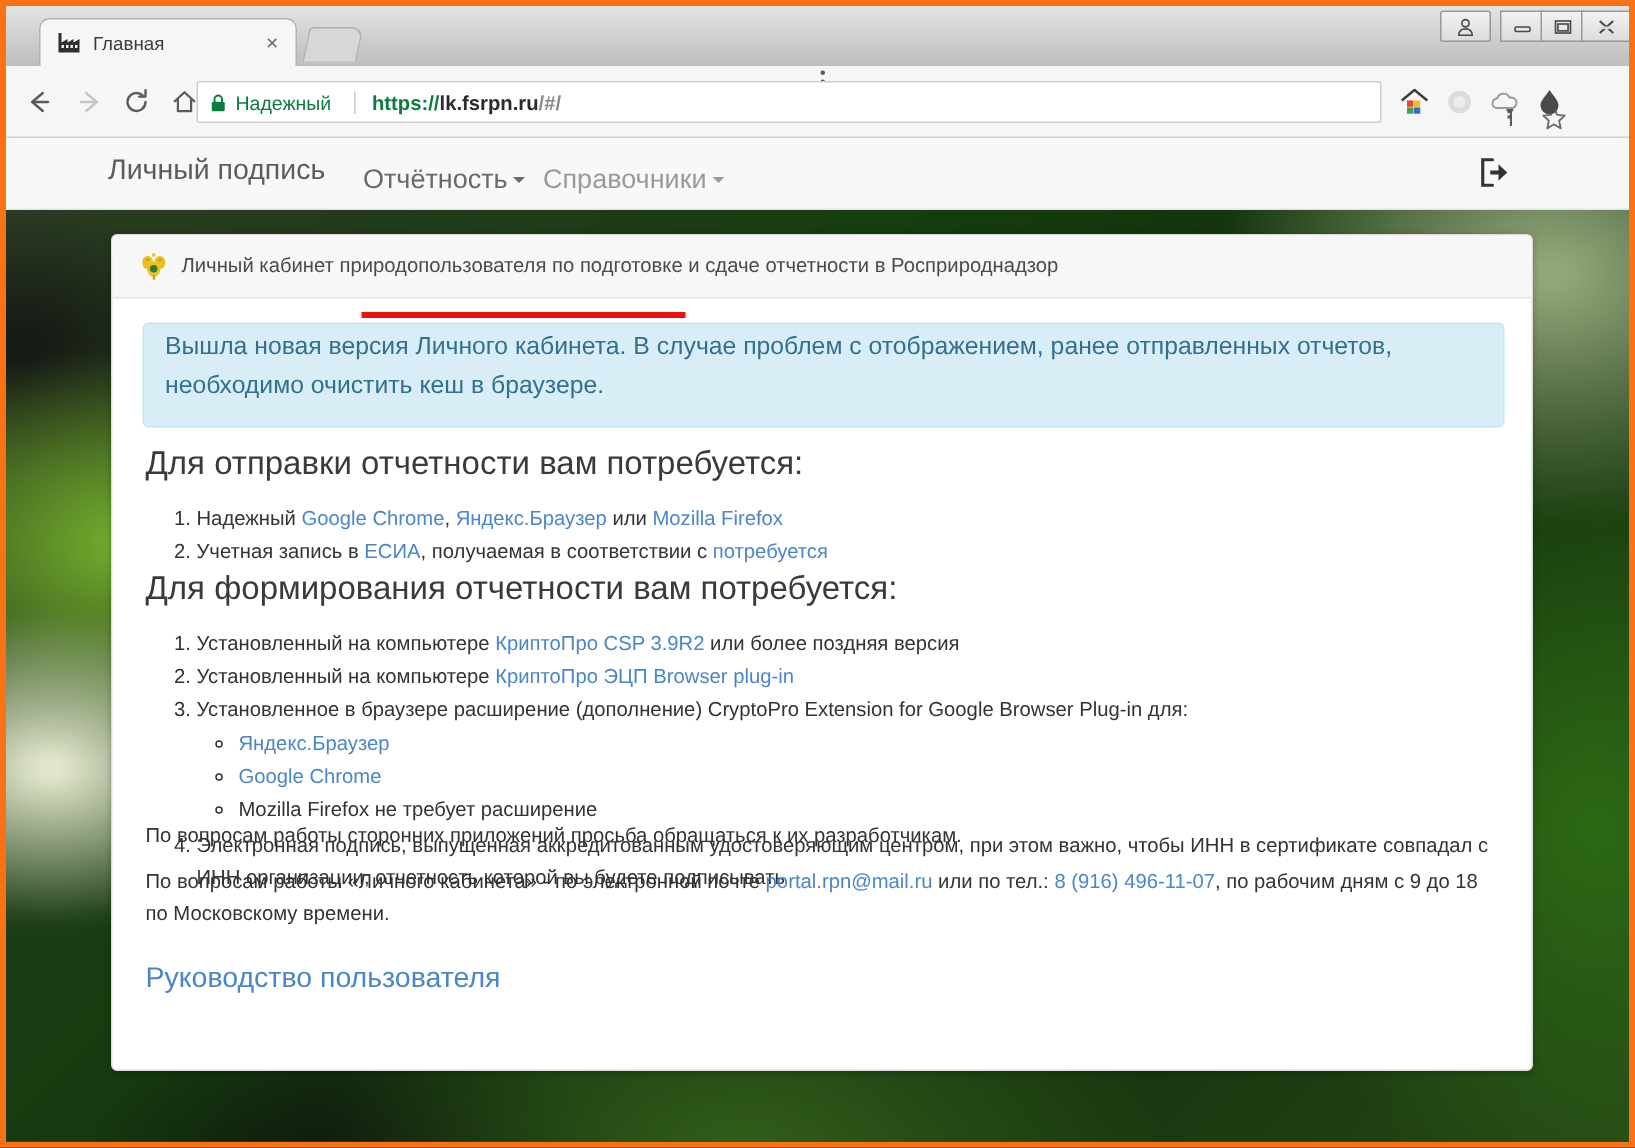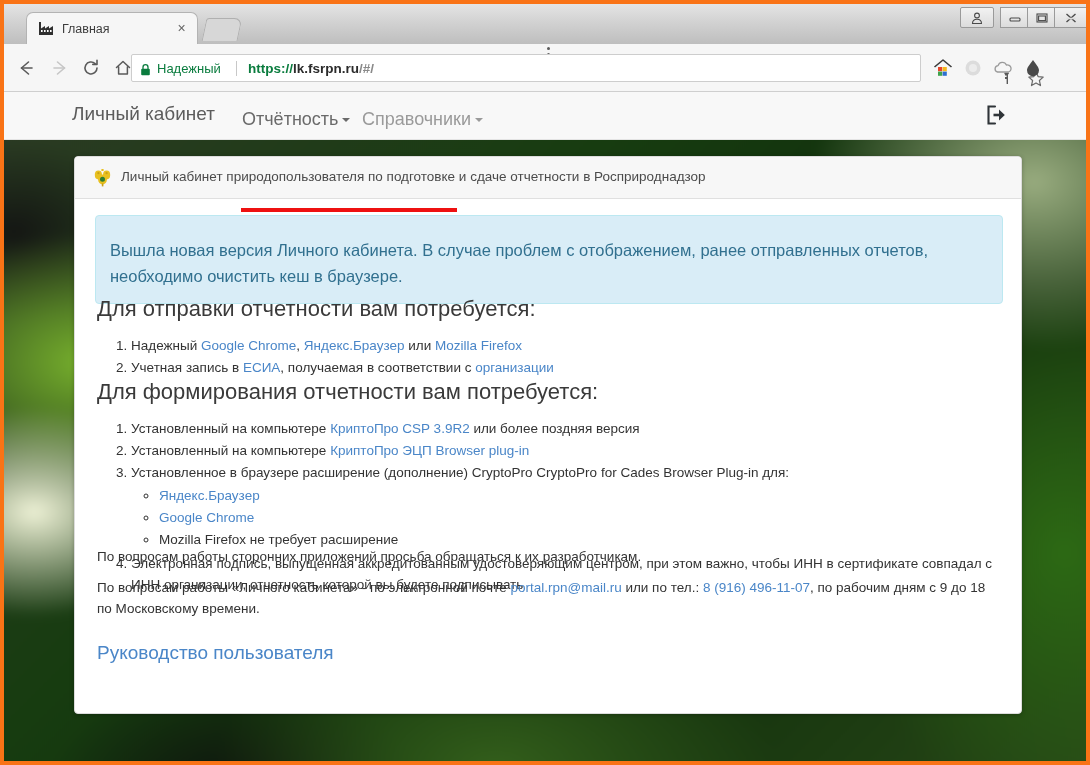--- a/index.html
+++ b/index.html
@@ -239,21 +239,21 @@
     padding: 0;
   }
 
   #alert {
     position: absolute; left: 20px; top: 16px;
     width: 908px;
     box-sizing: border-box;
     background: #d9edf7;
     border: 1px solid #bce8f1;
     border-radius: 4px;
-    padding: 21px 14px 14px 14px;
+    padding: 2px 14px 14px 14px;
     color: #31708f;
     font-size: 16.5px;
     line-height: 26px;
   }
 
   .sect-h {
     position: absolute; left: 22px;
     font-size: 22px; color: #3a3a3a;
     white-space: nowrap;
   }
@@ -422,21 +422,21 @@
     </span>
     <span id="ex-menu">
       <i></i><i></i><i></i>
     </span>
   </div>
 
   <div id="viewport">
     <div id="wallpaper"></div>
 
     <div id="sitenav">
-      <div id="brand">Личный кабинет</div>
+      <div id="brand">Личный подпись</div>
       <div class="navlink" id="nav-report"><span>Отчётность</span><span class="caret"></span></div>
       <div class="navlink" id="nav-refs"><span>Справочники</span><span class="caret"></span></div>
       <div id="logout">
         <svg width="26" height="26" viewBox="0 0 26 26">
           <path d="M13 4.5 H6.5 V21.5 H13" fill="none" stroke="#2f3438" stroke-width="2.1" stroke-linecap="round"></path>
           <path d="M11.5 13 H20.5" stroke="#2f3438" stroke-width="2.6" stroke-linecap="butt"></path>
           <path d="M17 7.5 L22.8 13 L17 18.5 Z" fill="#2f3438"></path>
         </svg>
       </div>
     </div>
@@ -461,28 +461,28 @@
         <div id="panel-head-title">Личный кабинет природопользователя по подготовке и сдаче отчетности в Росприроднадзор</div>
       </div>
 
       <div id="panel-body">
 
         <div id="alert">Вышла новая версия Личного кабинета. В случае проблем с отображением, ранее отправленных отчетов, необходимо очистить кеш в браузере.</div>
 
         <div class="sect-h" id="h1">Для отправки отчетности вам потребуется:</div>
         <ol class="num" id="list1">
             <li><span>Надежный </span><span class="lk">Google Chrome</span><span>, </span><span class="lk">Яндекс.Браузер</span><span> или </span><span class="lk">Mozilla Firefox</span></li>
-            <li><span>Учетная запись в </span><span class="lk">ЕСИА</span><span>, получаемая в соответствии с </span><span class="lk">организации</span></li>
+            <li><span>Учетная запись в </span><span class="lk">ЕСИА</span><span>, получаемая в соответствии с </span><span class="lk">потребуется</span></li>
           </ol>
 
         <div class="sect-h" id="h2">Для формирования отчетности вам потребуется:</div>
         <ol class="num" id="list2">
             <li><span>Установленный на компьютере </span><span class="lk">КриптоПро CSP 3.9R2</span><span> или более поздняя версия</span></li>
             <li><span>Установленный на компьютере </span><span class="lk">КриптоПро ЭЦП Browser plug-in</span></li>
-            <li><span>Установленное в браузере расширение (дополнение) CryptoPro CryptoPro for Cades Browser Plug-in для:</span><ul class="circ">
+            <li><span>Установленное в браузере расширение (дополнение) CryptoPro Extension for Google Browser Plug-in для:</span><ul class="circ">
                 <li><span class="lk">Яндекс.Браузер</span></li>
                 <li><span class="lk">Google Chrome</span></li>
                 <li><span>Mozilla Firefox не требует расширение</span></li>
               </ul></li>
             <li><span>Электронная подпись, выпущенная аккредитованным удостоверяющим центром, при этом важно, чтобы ИНН в сертификате совпадал с ИНН организации, отчетность которой вы будете подписывать</span></li>
           </ol>
 
         <div class="para" id="p1"><span>По вопросам работы сторонних приложений просьба обращаться к их разработчикам.</span></div>
         <div class="para" id="p2"><span>По вопросам работы «Личного кабинета» - по электронной почте </span><span class="lk">portal.rpn@mail.ru</span><span> или по тел.: </span><span class="lk">8 (916) 496-11-07</span><span>, по рабочим дням с 9 до 18 по Московскому времени.</span></div>
 

